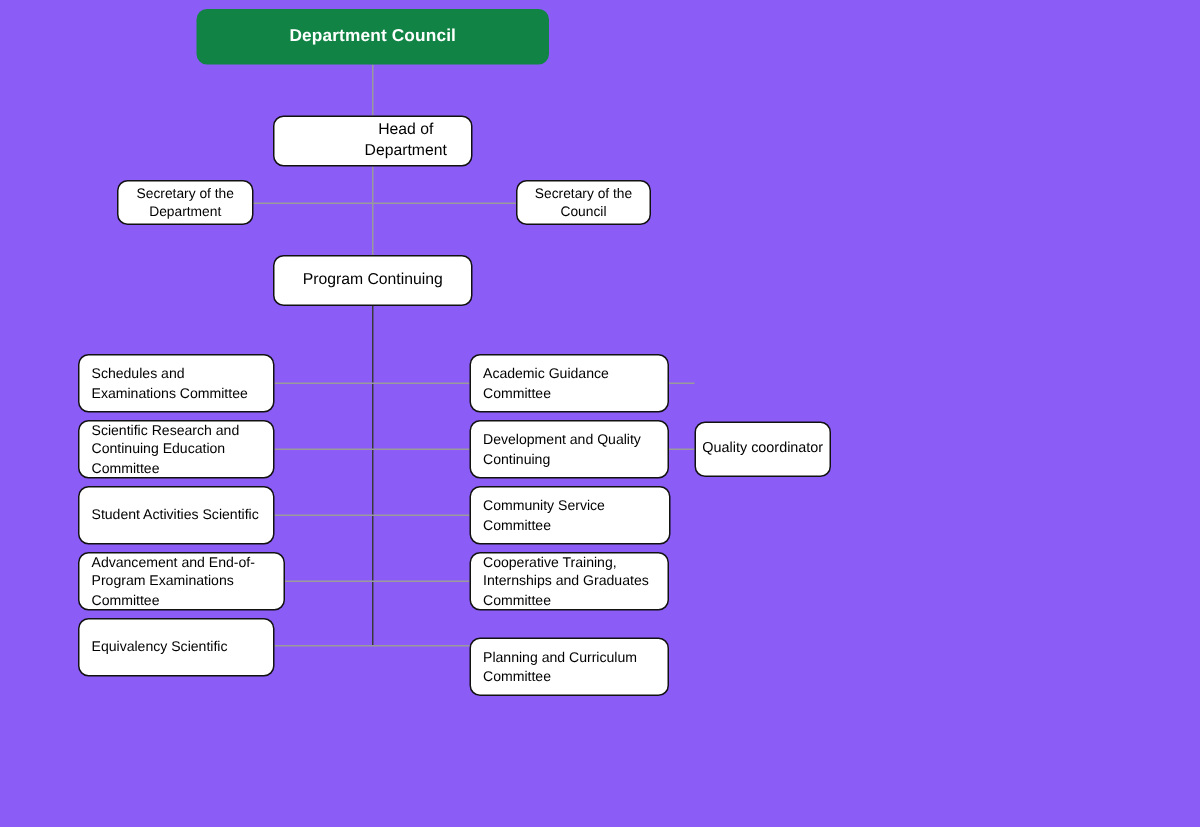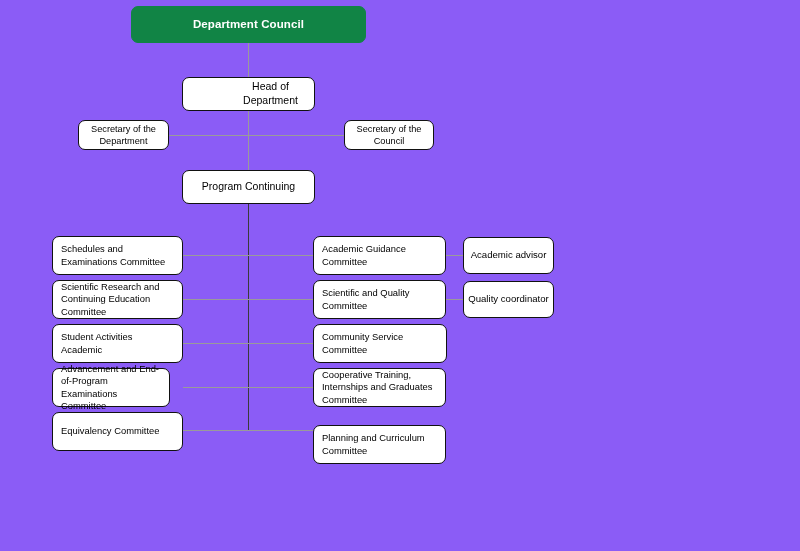--- a/index.html
+++ b/index.html
@@ -136,45 +136,42 @@
     <span class="lbl">Program Continuing</span>
   </div>
 
   <div class="box leftal" style="left:52px; top:236px; width:131px; height:39px;">
     <span class="lbl">Schedules and Examinations Committee</span>
   </div>
   <div class="box leftal" style="left:52px; top:280px; width:131px; height:39px;">
     <span class="lbl">Scientific Research and Continuing Education Committee</span>
   </div>
   <div class="box leftal" style="left:52px; top:324px; width:131px; height:39px;">
-    <span class="lbl">Student Activities Academic</span>
+    <span class="lbl">Student Activities Scientific</span>
   </div>
-  <div class="box leftal" style="left:52px; top:368px; width:118px; height:39px;">
+  <div class="box leftal" style="left:52px; top:368px; width:138px; height:39px;">
     <span class="lbl">Advancement and End-of-Program Examinations Committee</span>
   </div>
   <div class="box leftal" style="left:52px; top:412px; width:131px; height:39px;">
-    <span class="lbl">Equivalency Committee</span>
+    <span class="lbl">Equivalency Scientific</span>
   </div>
 
   <div class="box leftal" style="left:313px; top:236px; width:133px; height:39px;">
     <span class="lbl">Academic Guidance Committee</span>
   </div>
   <div class="box leftal" style="left:313px; top:280px; width:133px; height:39px;">
-    <span class="lbl">Scientific and Quality Committee</span>
+    <span class="lbl">Development and Quality Continuing</span>
   </div>
   <div class="box leftal" style="left:313px; top:324px; width:134px; height:39px;">
     <span class="lbl">Community Service Committee</span>
   </div>
   <div class="box leftal" style="left:313px; top:368px; width:133px; height:39px;">
     <span class="lbl">Cooperative Training, Internships and Graduates Committee</span>
   </div>
   <div class="box leftal" style="left:313px; top:412px; width:133px; height:39px;margin-top:13px;">
     <span class="lbl">Planning and Curriculum Committee</span>
   </div>
 
-  <div class="box small" style="left:463px; top:237px; width:91px; height:37px;">
-    <span class="lbl">Academic advisor</span>
-  </div>
   <div class="box small" style="left:463px; top:281px; width:91px; height:37px;">
     <span class="lbl">Quality coordinator</span>
   </div>
 
 </div>
 
 </body></html>

